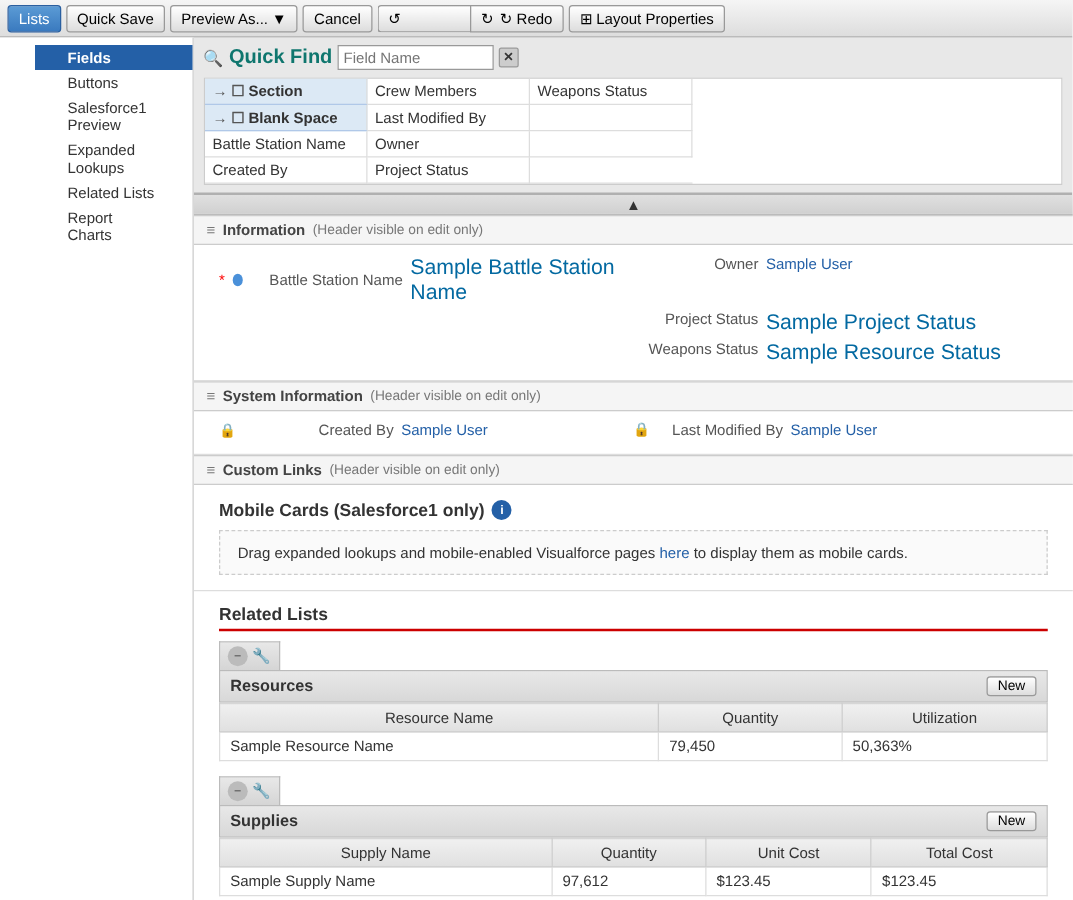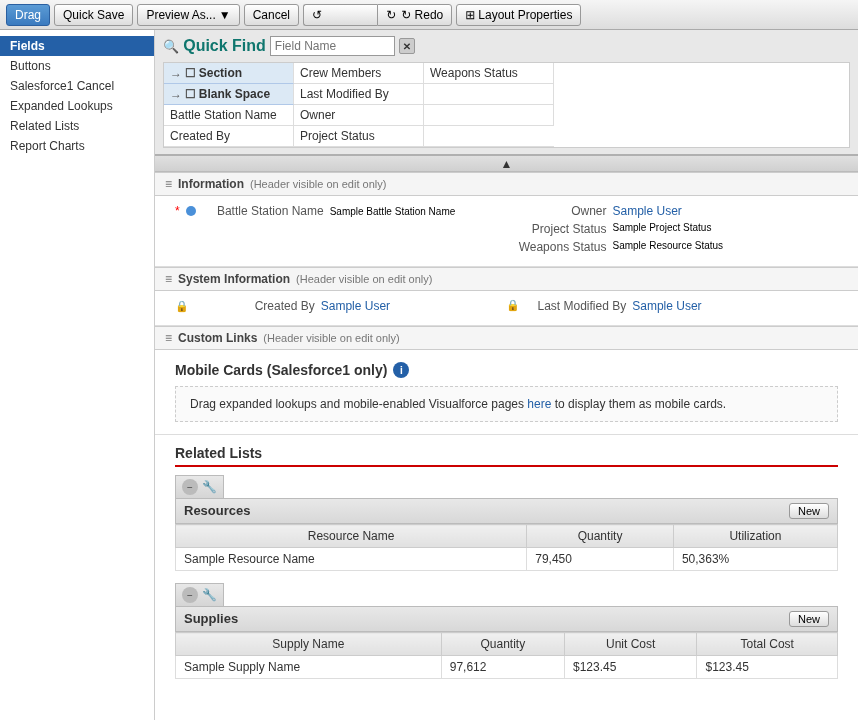--- a/index.html
+++ b/index.html
@@ -45,23 +45,24 @@
 
     
     .sidebar {
       width: 155px;
       background: #fff;
       border-right: 1px solid #ccc;
       padding: 6px 0;
       flex-shrink: 0;
     }
     .sidebar-item {
-      padding: 3px 10px;
-      cursor: pointer;
-      font-size: 12px;
+      padding: 3px 26px;
+      cursor: pointer;
+      font-size: 12px;
+      margin-left: 28px;
     }
     .sidebar-item.active {
       background: #2460a7;
       color: white;
       font-weight: bold;
     }
 
     
     .right-panel {
       flex: 1;
@@ -174,21 +175,21 @@
       border-bottom: 1px solid #ddd;
     }
     .field-row {
       display: flex;
       margin-bottom: 4px;
       align-items: flex-start;
     }
     .field-left { width: 50%; display: flex; gap: 6px; align-items: center; }
     .field-right { width: 50%; display: flex; gap: 6px; align-items: flex-start; }
     .field-label { color: #555; text-align: right; min-width: 120px; font-size: 12px; }
-    .field-value { color: #000000; font-size: 10px; }
+    .field-value { color: #0369a1; font-size: 17px; }
     .field-label-right { color: #555; text-align: right; min-width: 100px; font-size: 12px; }
     .required-star { color: red; font-size: 12px; }
 
     
     a { color: #2460a7; text-decoration: none; }
 
     
     .mobile-cards-section {
       padding: 12px 20px;
       border-bottom: 1px solid #ddd;
@@ -284,21 +285,21 @@
       background: #4a90d9; 
       border-radius: 50%; 
       display: inline-block;
       margin-right: 2px;
     }
   </style>
 </head>
 <body>
 
 <div class="toolbar">
-  <button class="toolbar-btn primary">Drag</button>
+  <button class="toolbar-btn primary">Lists</button>
   <button class="toolbar-btn">Quick Save</button>
   <button class="toolbar-btn">
     <span>Preview As...</span>
     <span>▼</span>
   </button>
   <button class="toolbar-btn">Cancel</button>
   <div class="undo-redo-group">
     <button class="toolbar-btn">
       <span>↺</span>
       <span style="margin-left:2px;margin-top:44px;">↺ Undo</span>
@@ -317,21 +318,21 @@
 <div class="main-container">
 
   <div class="sidebar">
     <div class="sidebar-item active">
       <span>Fields</span>
     </div>
     <div class="sidebar-item">
       <span>Buttons</span>
     </div>
     <div class="sidebar-item">
-      <span>Salesforce1 Cancel</span>
+      <span>Salesforce1 Preview</span>
     </div>
     <div class="sidebar-item">
       <span>Expanded Lookups</span>
     </div>
     <div class="sidebar-item">
       <span>Related Lists</span>
     </div>
     <div class="sidebar-item">
       <span>Report Charts</span>
     </div>

